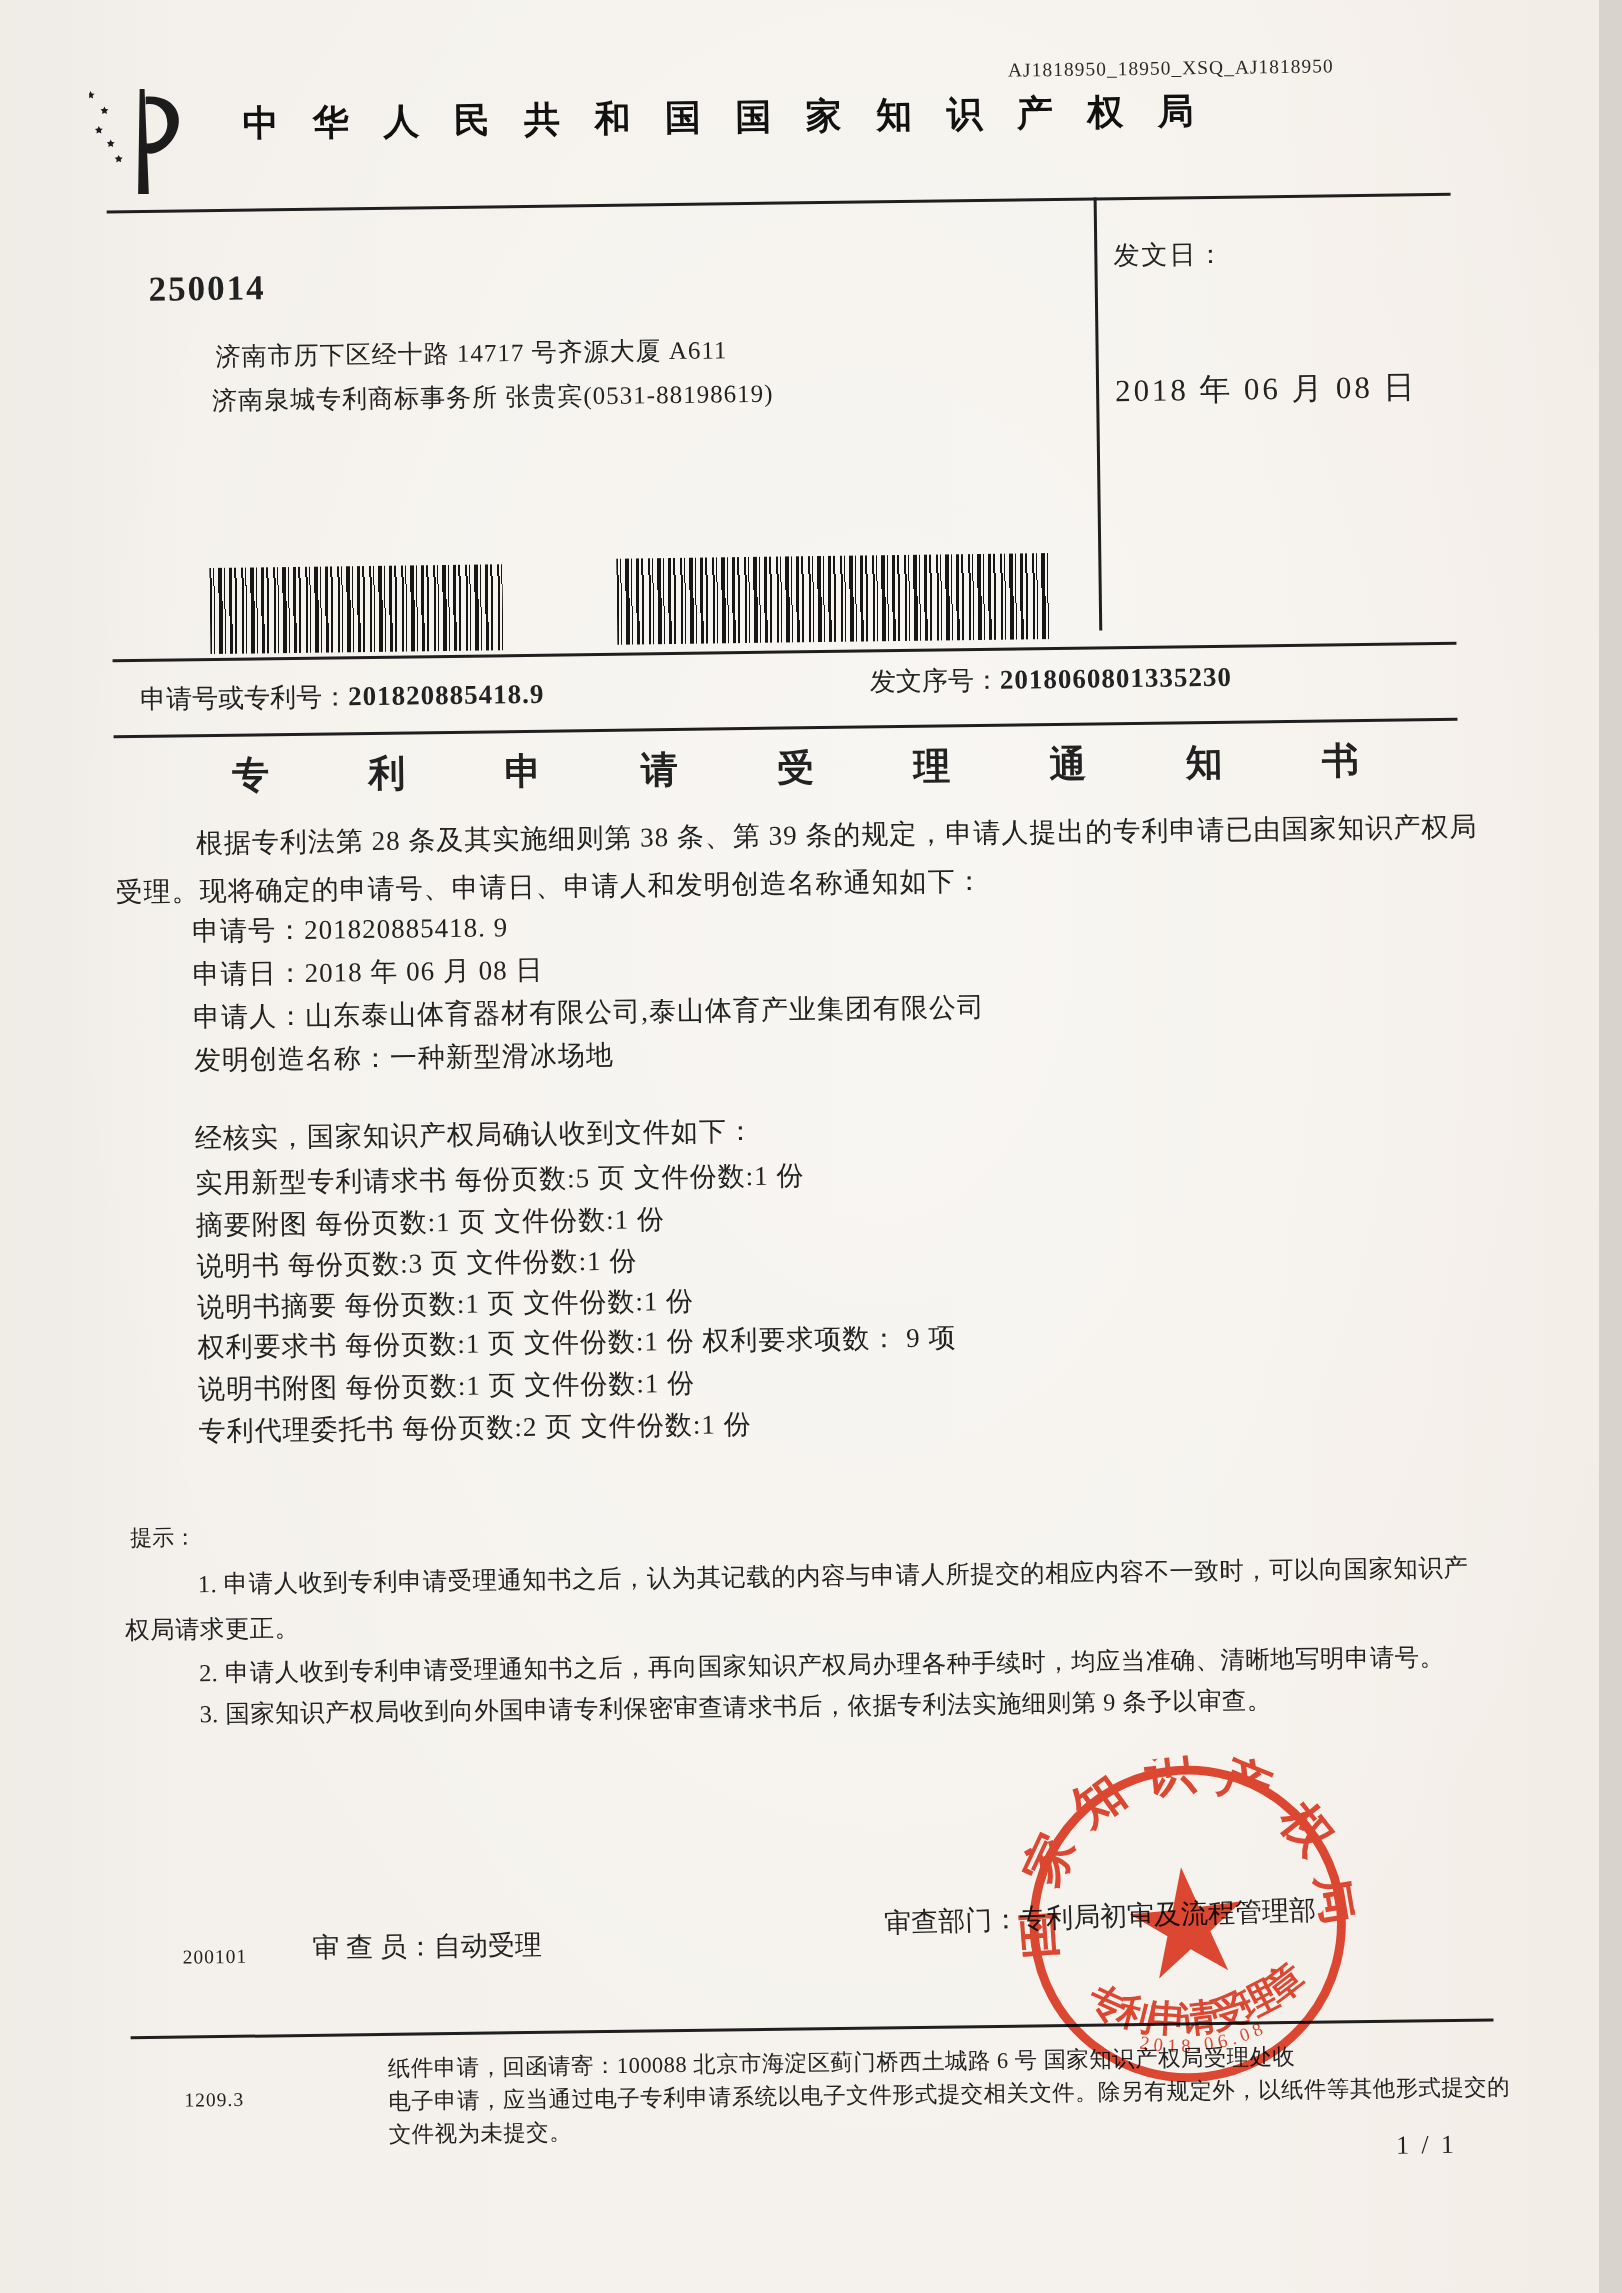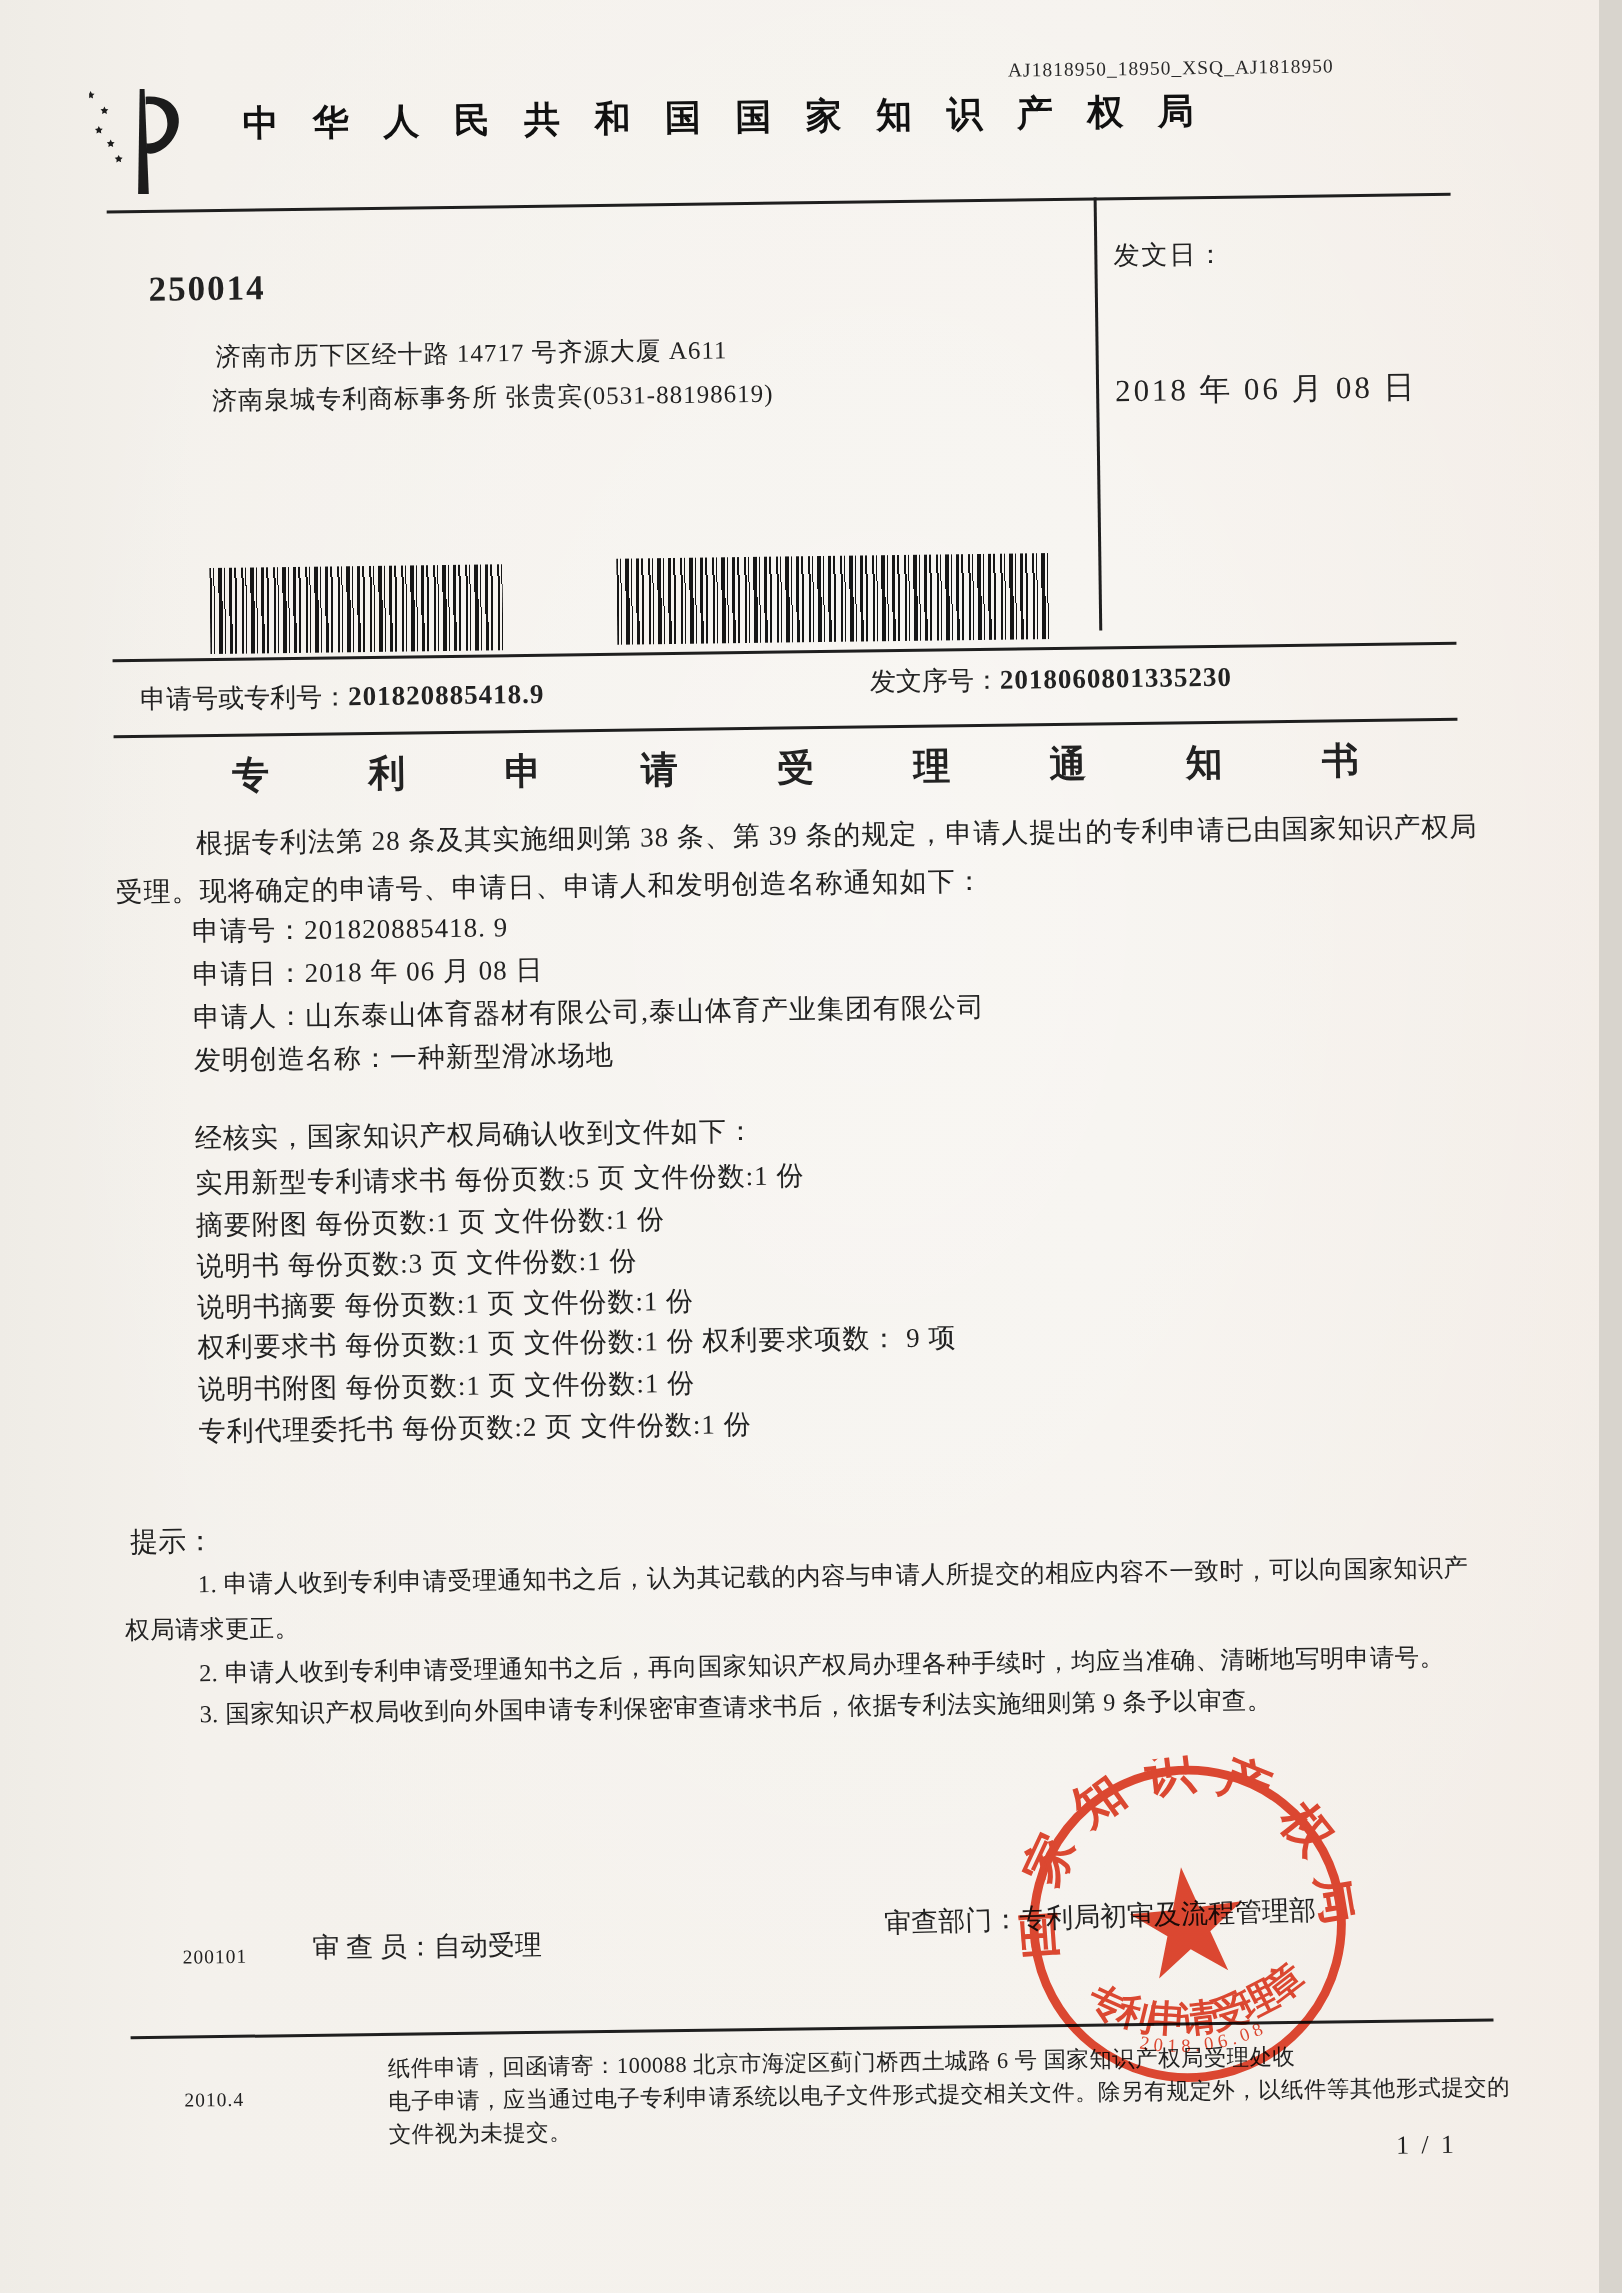--- a/index.html
+++ b/index.html
@@ -20,21 +20,21 @@
   .postal{font-size:35px;font-weight:bold;letter-spacing:2px;}
   .addr{font-size:25px;letter-spacing:1px;white-space:nowrap;}
   .datelabel{font-size:26px;letter-spacing:2px;}
   .dateval{font-size:31px;letter-spacing:2.9px;font-weight:500;}
   .numrow{font-size:26px;white-space:nowrap;}
   .numrow b{font-size:27px;letter-spacing:1px;}
   .doc-title{font-size:37px;font-weight:bold;letter-spacing:45px;white-space:nowrap;}
   .body-text{font-size:27px;line-height:48px;letter-spacing:1px;}
   .indent{text-indent:3em;}
   .fline{font-size:27px;white-space:nowrap;letter-spacing:1px;}
-  .notes-t{font-size:28px;font-weight:500;}
+  .notes-t{font-size:22px;font-weight:500;}
   .note{font-size:24.4px;line-height:45px;letter-spacing:0.5px;}
   .sig{font-size:27px;white-space:nowrap;}
   .barcode{
     background:repeating-linear-gradient(90deg,
       #161616 0 2px, rgba(0,0,0,0) 2px 3.9px,
       #161616 3.9px 4.9px, rgba(0,0,0,0) 4.9px 8.8px,
       #161616 8.8px 12.7px, rgba(0,0,0,0) 12.7px 14.6px,
       #161616 14.6px 15.6px, rgba(0,0,0,0) 15.6px 19.5px,
       #161616 19.5px 22.4px, rgba(0,0,0,0) 22.4px 25px,
       #161616 25px 27px, rgba(0,0,0,0) 27px 32px);
@@ -126,21 +126,21 @@
     <div class="abs sig" style="left:302px;top:1923px;">
       <span>审 查 员：</span><span>自动受理</span>
     </div>
     <div class="abs sig" style="left:874px;top:1902px;transform:rotate(-1deg);">
       <span>审查部门：</span><span>专利局初审及流程管理部</span>
     </div>
 
     <div class="abs rule" style="left:119px;top:2027px;width:1363px;"></div>
 
     <div class="abs footer-code" style="left:172px;top:1938px;">200101</div>
-    <div class="abs footer-code" style="left:172px;top:2081px;">2010.4</div>
+    <div class="abs footer-code" style="left:172px;top:2081px;">1209.3</div>
     <div class="abs footer-text" style="left:376px;top:2046px;width:1122px;">
       <div>纸件申请，回函请寄：100088  北京市海淀区蓟门桥西土城路 6 号   国家知识产权局受理处收</div>
       <div>电子申请，应当通过电子专利申请系统以电子文件形式提交相关文件。除另有规定外，以纸件等其他形式提交的</div>
       <div>文件视为未提交。</div>
     </div>
     <div class="abs page-num" style="left:1383px;top:2138px;">1 / 1</div>
 
     <div id="stamp" class="abs" style="left:1010px;top:1761px;width:335px;height:335px;z-index:5;">
       <svg width="335" height="335" viewBox="0 0 340 340">
         <circle cx="170" cy="170" r="156" fill="none" stroke="#d93a22" stroke-width="9"></circle>

